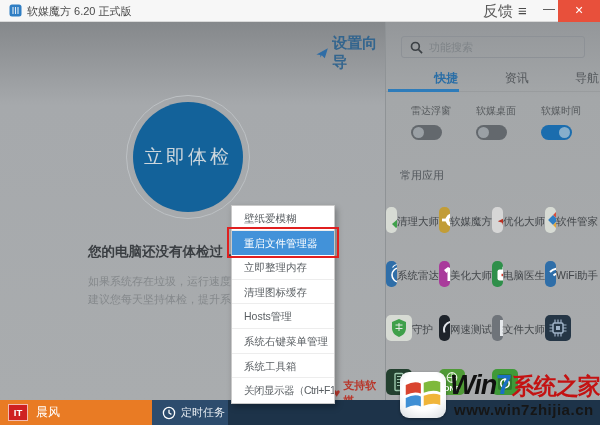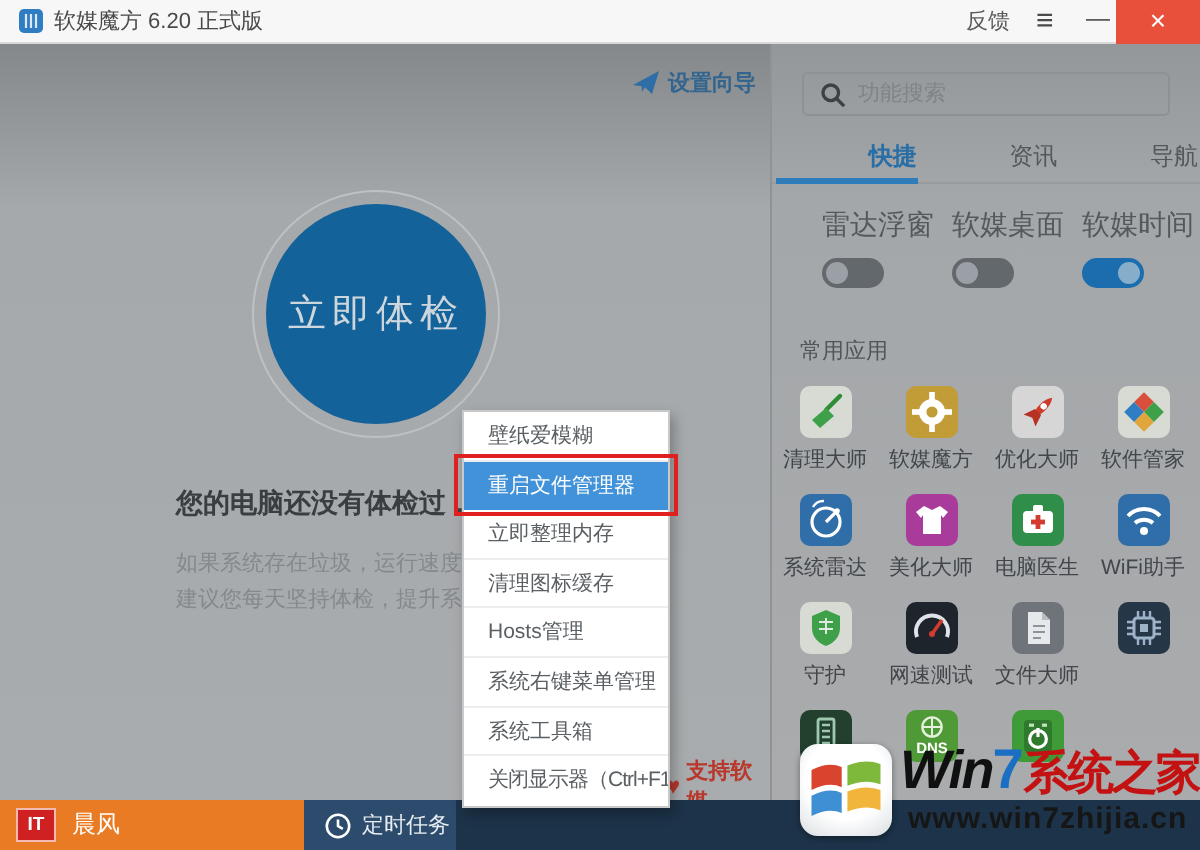--- a/index.html
+++ b/index.html
@@ -4,29 +4,29 @@
 <style>
   * { margin:0; padding:0; box-sizing:border-box; }
   html,body { width:600px; height:425px; overflow:hidden; }
   body { font-family:"Liberation Sans","DejaVu Sans",sans-serif; }
   #app { position:relative; width:600px; height:425px; background:#bef264; overflow:hidden; }
 
   
   .titlebar { position:absolute; left:0; top:0; width:600px; height:22px; background:#f7f7f7; border-bottom:1px solid #d9d9d9; z-index:50; }
   .tb-logo { position:absolute; left:9px; top:4px; width:13px; height:13px; }
   .tb-title { position:absolute; left:27px; top:0; height:22px; line-height:22px; font-size:11px; color:#4a4a4a; }
-  .tb-feedback { position:absolute; left:483px; top:0; height:22px; line-height:22px; font-size:11px; color:#5a5a5a; cursor:pointer; }
+  .tb-feedback { position:absolute; left:483px; top:0; height:22px; line-height:22px; font-size:15px; color:#5a5a5a; cursor:pointer; }
   .tb-menu { position:absolute; left:518px; top:0; height:22px; line-height:21px; font-size:15px; font-weight:bold; color:#4a4a4a; cursor:pointer; }
   .tb-min { position:absolute; left:541px; top:0; width:16px; height:22px; line-height:18px; font-size:12px; color:#4a4a4a; text-align:center; cursor:pointer; }
   .tb-close { position:absolute; left:558px; top:0; width:42px; height:22px; background:#e8503b; color:#fff; text-align:center; line-height:21px; font-size:14px; cursor:pointer; }
 
   
   .main { position:absolute; left:0; top:22px; width:385px; height:378px; background:linear-gradient(#85888b, #a6a9ac 22%, #a9acae); z-index:1; }
   .wizard { position:absolute; left:316px; top:12px; display:flex; align-items:center; gap:4px; cursor:pointer; }
-  .wizard span { font-size:11px; color:#33658e; font-weight:bold; }
+  .wizard span { font-size:15px; color:#33658e; font-weight:bold; }
   .ring { position:absolute; left:126px; top:73px; width:124px; height:124px; border:1px solid #bdc1c4; border-radius:50%; }
   .circle { position:absolute; left:133px; top:80px; width:110px; height:110px; border-radius:50%;
             background:#13629a; display:flex; align-items:center; justify-content:center; cursor:pointer; }
   .circle span { font-size:19px; color:#cdd6dc; letter-spacing:3px; }
   .heading { position:absolute; left:88px; top:221px; width:290px; font-size:13.5px; font-weight:bold; color:#3a3e42; white-space:nowrap; }
   .body1 { position:absolute; left:88px; top:252px; font-size:11px; color:#85898c; white-space:nowrap; }
   .body2 { position:absolute; left:88px; top:270px; font-size:11px; color:#85898c; white-space:nowrap; }
   .support { position:absolute; left:333px; top:356px; display:flex; align-items:center; gap:3px; cursor:pointer; }
   .support .heart { color:#b8382c; font-size:12px; }
   .support span.lbl { font-size:11px; color:#b8382c; font-weight:bold; }
@@ -45,28 +45,28 @@
   .search { position:absolute; left:15px; top:14px; width:184px; height:22px; border:1px solid #8d9196; border-radius:3px; display:flex; align-items:center; padding:0 8px; gap:6px; }
   .search input { flex:1; border:none; outline:none; background:transparent; font-size:11px; color:#4a4e52; font-family:inherit; }
   .search input::placeholder { color:#7f8488; }
   .tabs { position:absolute; left:2px; top:44px; width:211px; height:26px; display:flex; }
   .tab { width:71px; text-align:right; font-size:12px; color:#54585c; line-height:24px; cursor:pointer; }
   .tab.active { color:#2a6ea6; font-weight:bold; }
   .tabline { position:absolute; left:0; top:69px; width:215px; height:1px; background:#999c9e; }
   .tabline-active { position:absolute; left:2px; top:67px; width:71px; height:3px; background:#2e7cba; }
   .toggles { position:absolute; left:0; top:82px; width:215px; }
   .toggle-col { position:absolute; width:64px; text-align:left; }
-  .toggle-col .tlabel { font-size:14px; color:#55595c; margin-bottom:7px; }
+  .toggle-col .tlabel { font-size:10px; color:#55595c; margin-bottom:7px; }
   .tswitch { width:31px; height:15px; border-radius:8px; background:#63686d; position:relative; cursor:pointer; }
   .tswitch .knob { position:absolute; left:2px; top:2px; width:11px; height:11px; border-radius:50%; background:#9aa0a5; }
   .tswitch.on { background:#1b6dae; }
   .tswitch.on .knob { left:auto; right:2px; background:#86aecb; }
   .apps-title { position:absolute; left:14px; top:146px; font-size:11px; color:#50555a; }
   .apps { position:absolute; left:0; top:171px; width:212px; display:grid; grid-template-columns:repeat(4,53px); grid-auto-rows:54px; }
-  .app-cell { display:flex; flex-direction:column; align-items:center; cursor:pointer; }
+  .app-cell { display:flex; flex-direction:row; align-items:center; cursor:pointer; }
   .app-icon { width:26px; height:26px; border-radius:5px; overflow:hidden; }
   .app-label { margin-top:4px; font-size:10.5px; color:#42464a; white-space:nowrap; }
 
   
   .bottombar { position:absolute; left:0; top:400px; width:600px; height:25px; background:#1d3349; z-index:10; }
   .bb-orange { position:absolute; left:0; top:0; width:152px; height:25px; background:#e97b24; }
   .bb-itbox { position:absolute; left:8px; top:4px; width:20px; height:17px; background:#cf2121; border:1px solid #f2b9b0; color:#fff; font-size:9.5px; font-weight:bold; text-align:center; line-height:15px; }
   .bb-brand { position:absolute; left:36px; top:0; height:25px; line-height:25px; color:#fff; font-size:12px; }
   .bb-timer { position:absolute; left:152px; top:0; width:76px; height:25px; background:#2d4c6d; display:flex; align-items:center; padding-left:10px; gap:5px; cursor:pointer; }
   .bb-timer span { color:#e8edf2; font-size:11px; }

